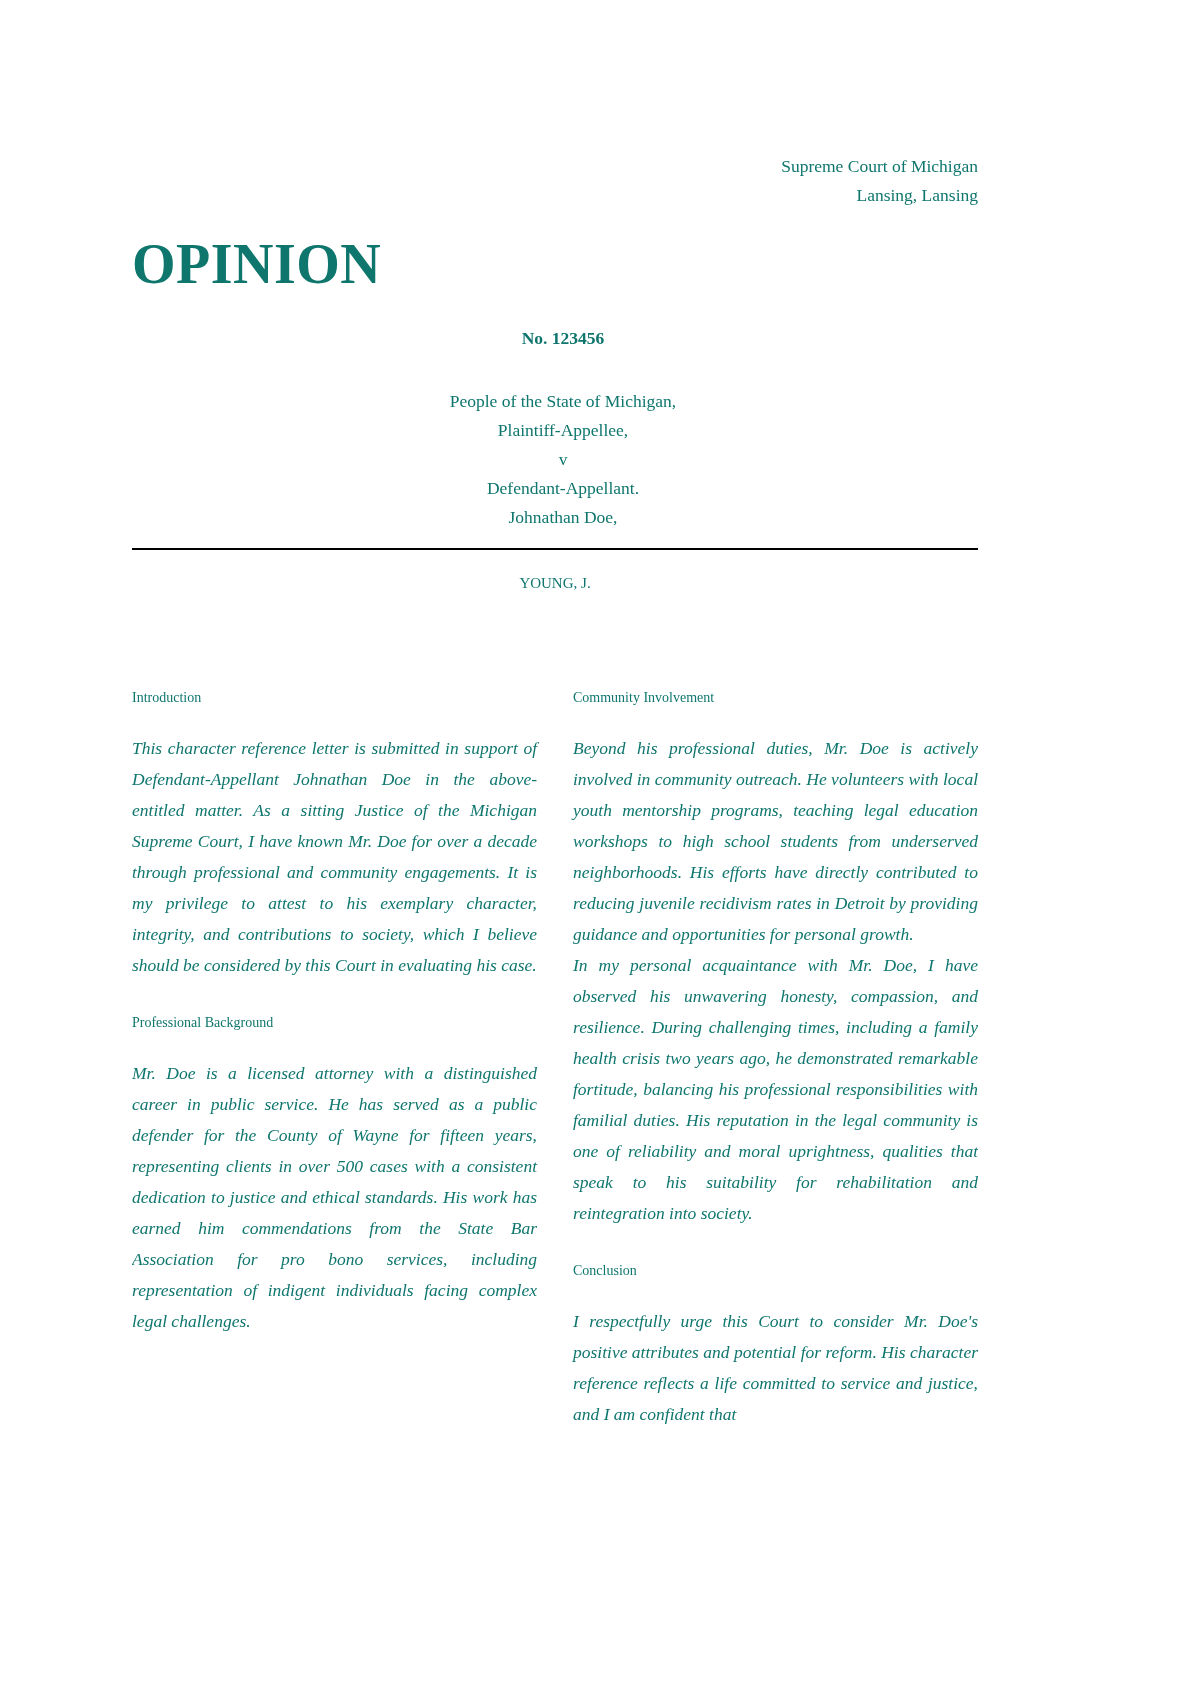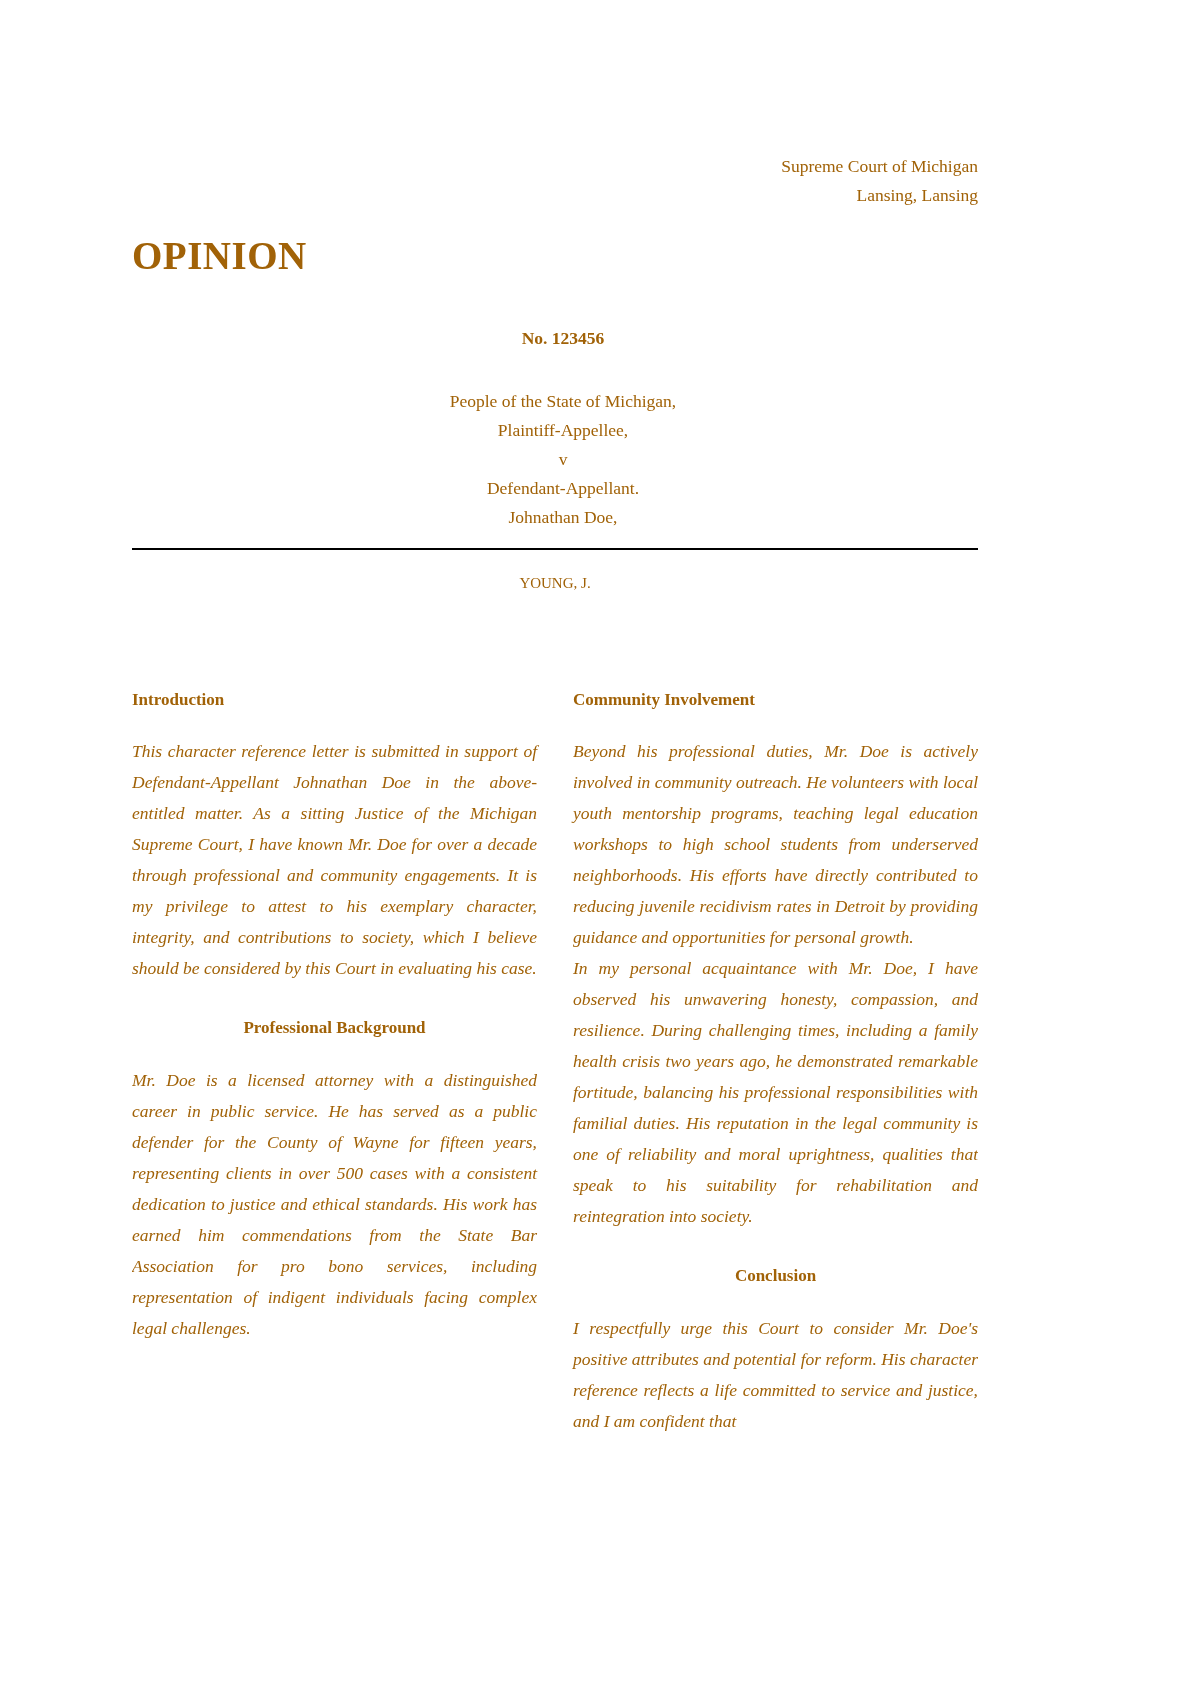--- a/index.html
+++ b/index.html
@@ -7,38 +7,38 @@
     padding: 0;
     background: #ffffff;
   }
   .page {
     position: relative;
     width: 1200px;
     height: 1682px;
     background: #ffffff;
     overflow: hidden;
     font-family: "Liberation Serif", "DejaVu Serif", serif;
-    color: #a16207;
+    color: #0f766e;
     box-sizing: border-box;
   }
   .court-header {
     position: absolute;
     top: 152px;
     right: 222px;
     text-align: right;
     font-size: 17.5px;
     line-height: 29px;
   }
   .court-header div { white-space: nowrap; }
 
   .opinion-title {
     position: absolute;
     left: 132px;
     top: 236px;
-    font-size: 39px;
+    font-size: 56px;
     font-weight: bold;
     letter-spacing: 0.5px;
     line-height: 1.0;
   }
 
   .caption {
     position: absolute;
     left: 140px;
     top: 328px;
     width: 846px;
@@ -90,26 +90,26 @@
   }
   .col {
     position: absolute;
     top: 0;
     width: 405px;
   }
   .col-left  { left: 0; }
   .col-right { left: 441px; }
 
   .section-heading {
-    font-size: 17px;
-    font-weight: bold;
+    font-size: 14px;
+    font-weight: normal;
     margin: 0 0 26px 0;
     line-height: 1.2;
   }
-  .section-heading.spaced { margin-top: 34px; text-align: center; }
+  .section-heading.spaced { margin-top: 34px; }
 
   .body-par {
     font-size: 17.5px;
     line-height: 31px;
     text-align: justify;
     text-justify: inter-word;
     margin: 0 0 30px 0;
     hyphens: none;
   }
   .body-par:last-child { margin-bottom: 0; font-style: italic; }

